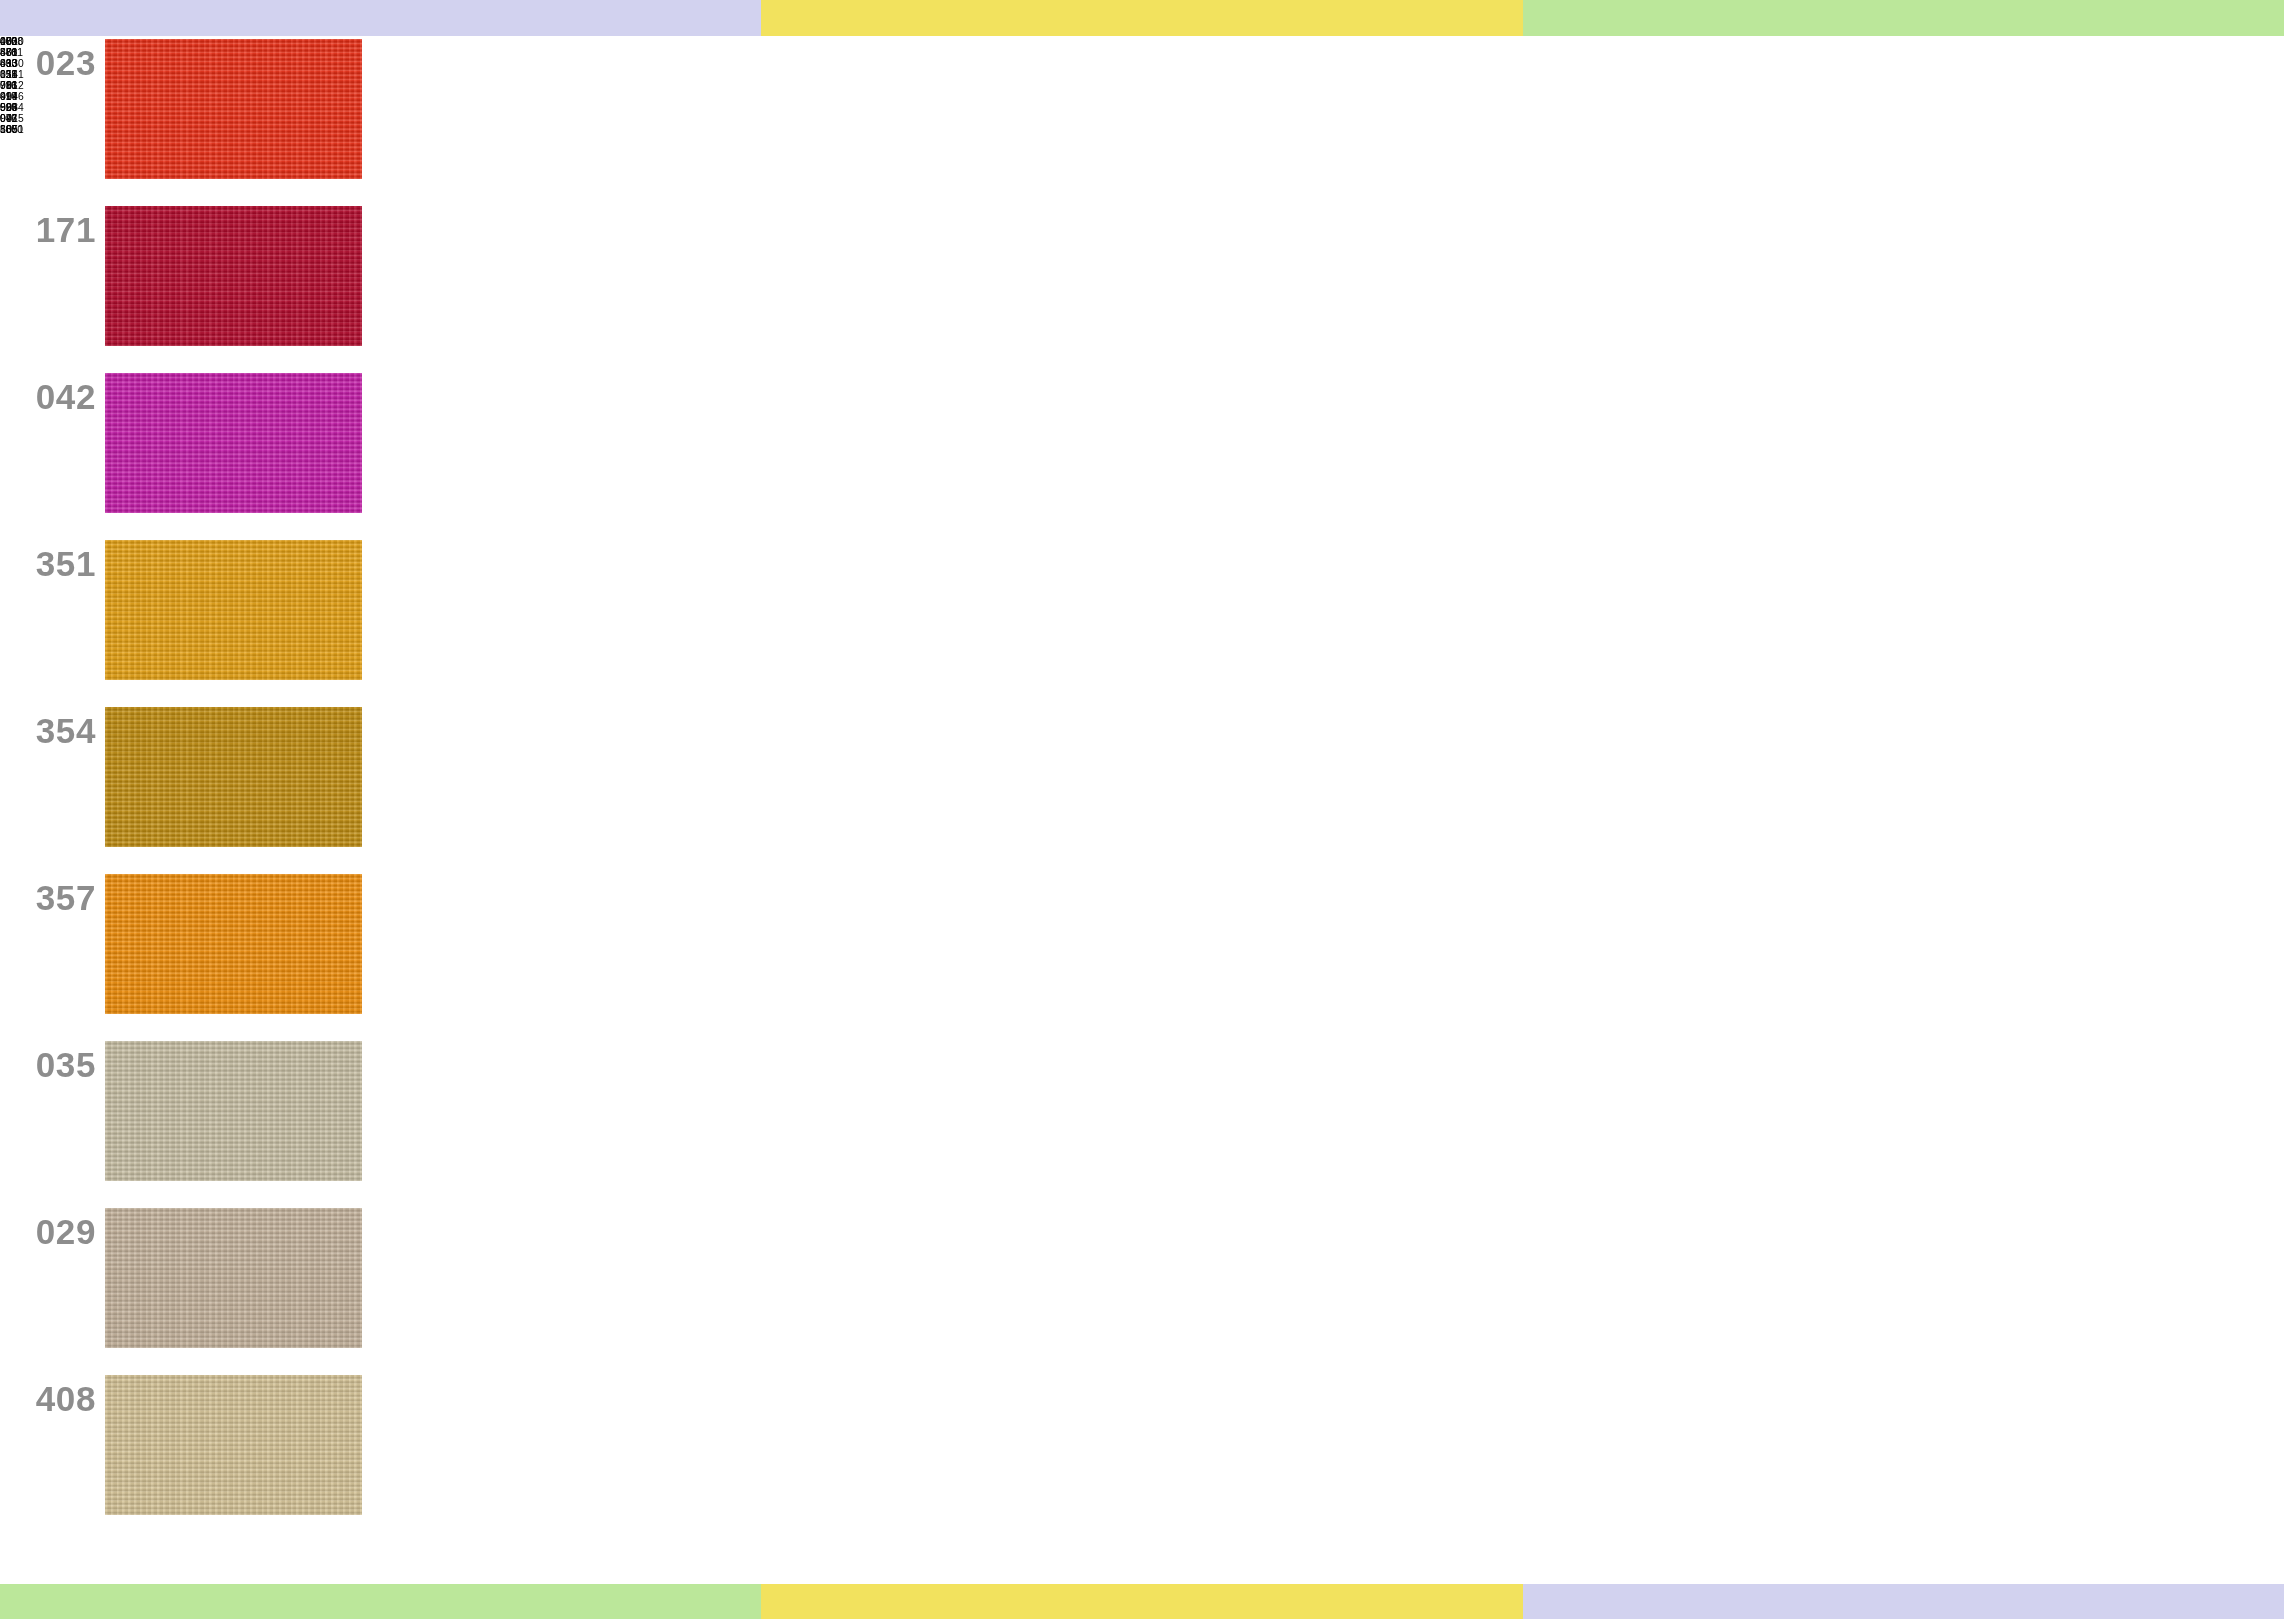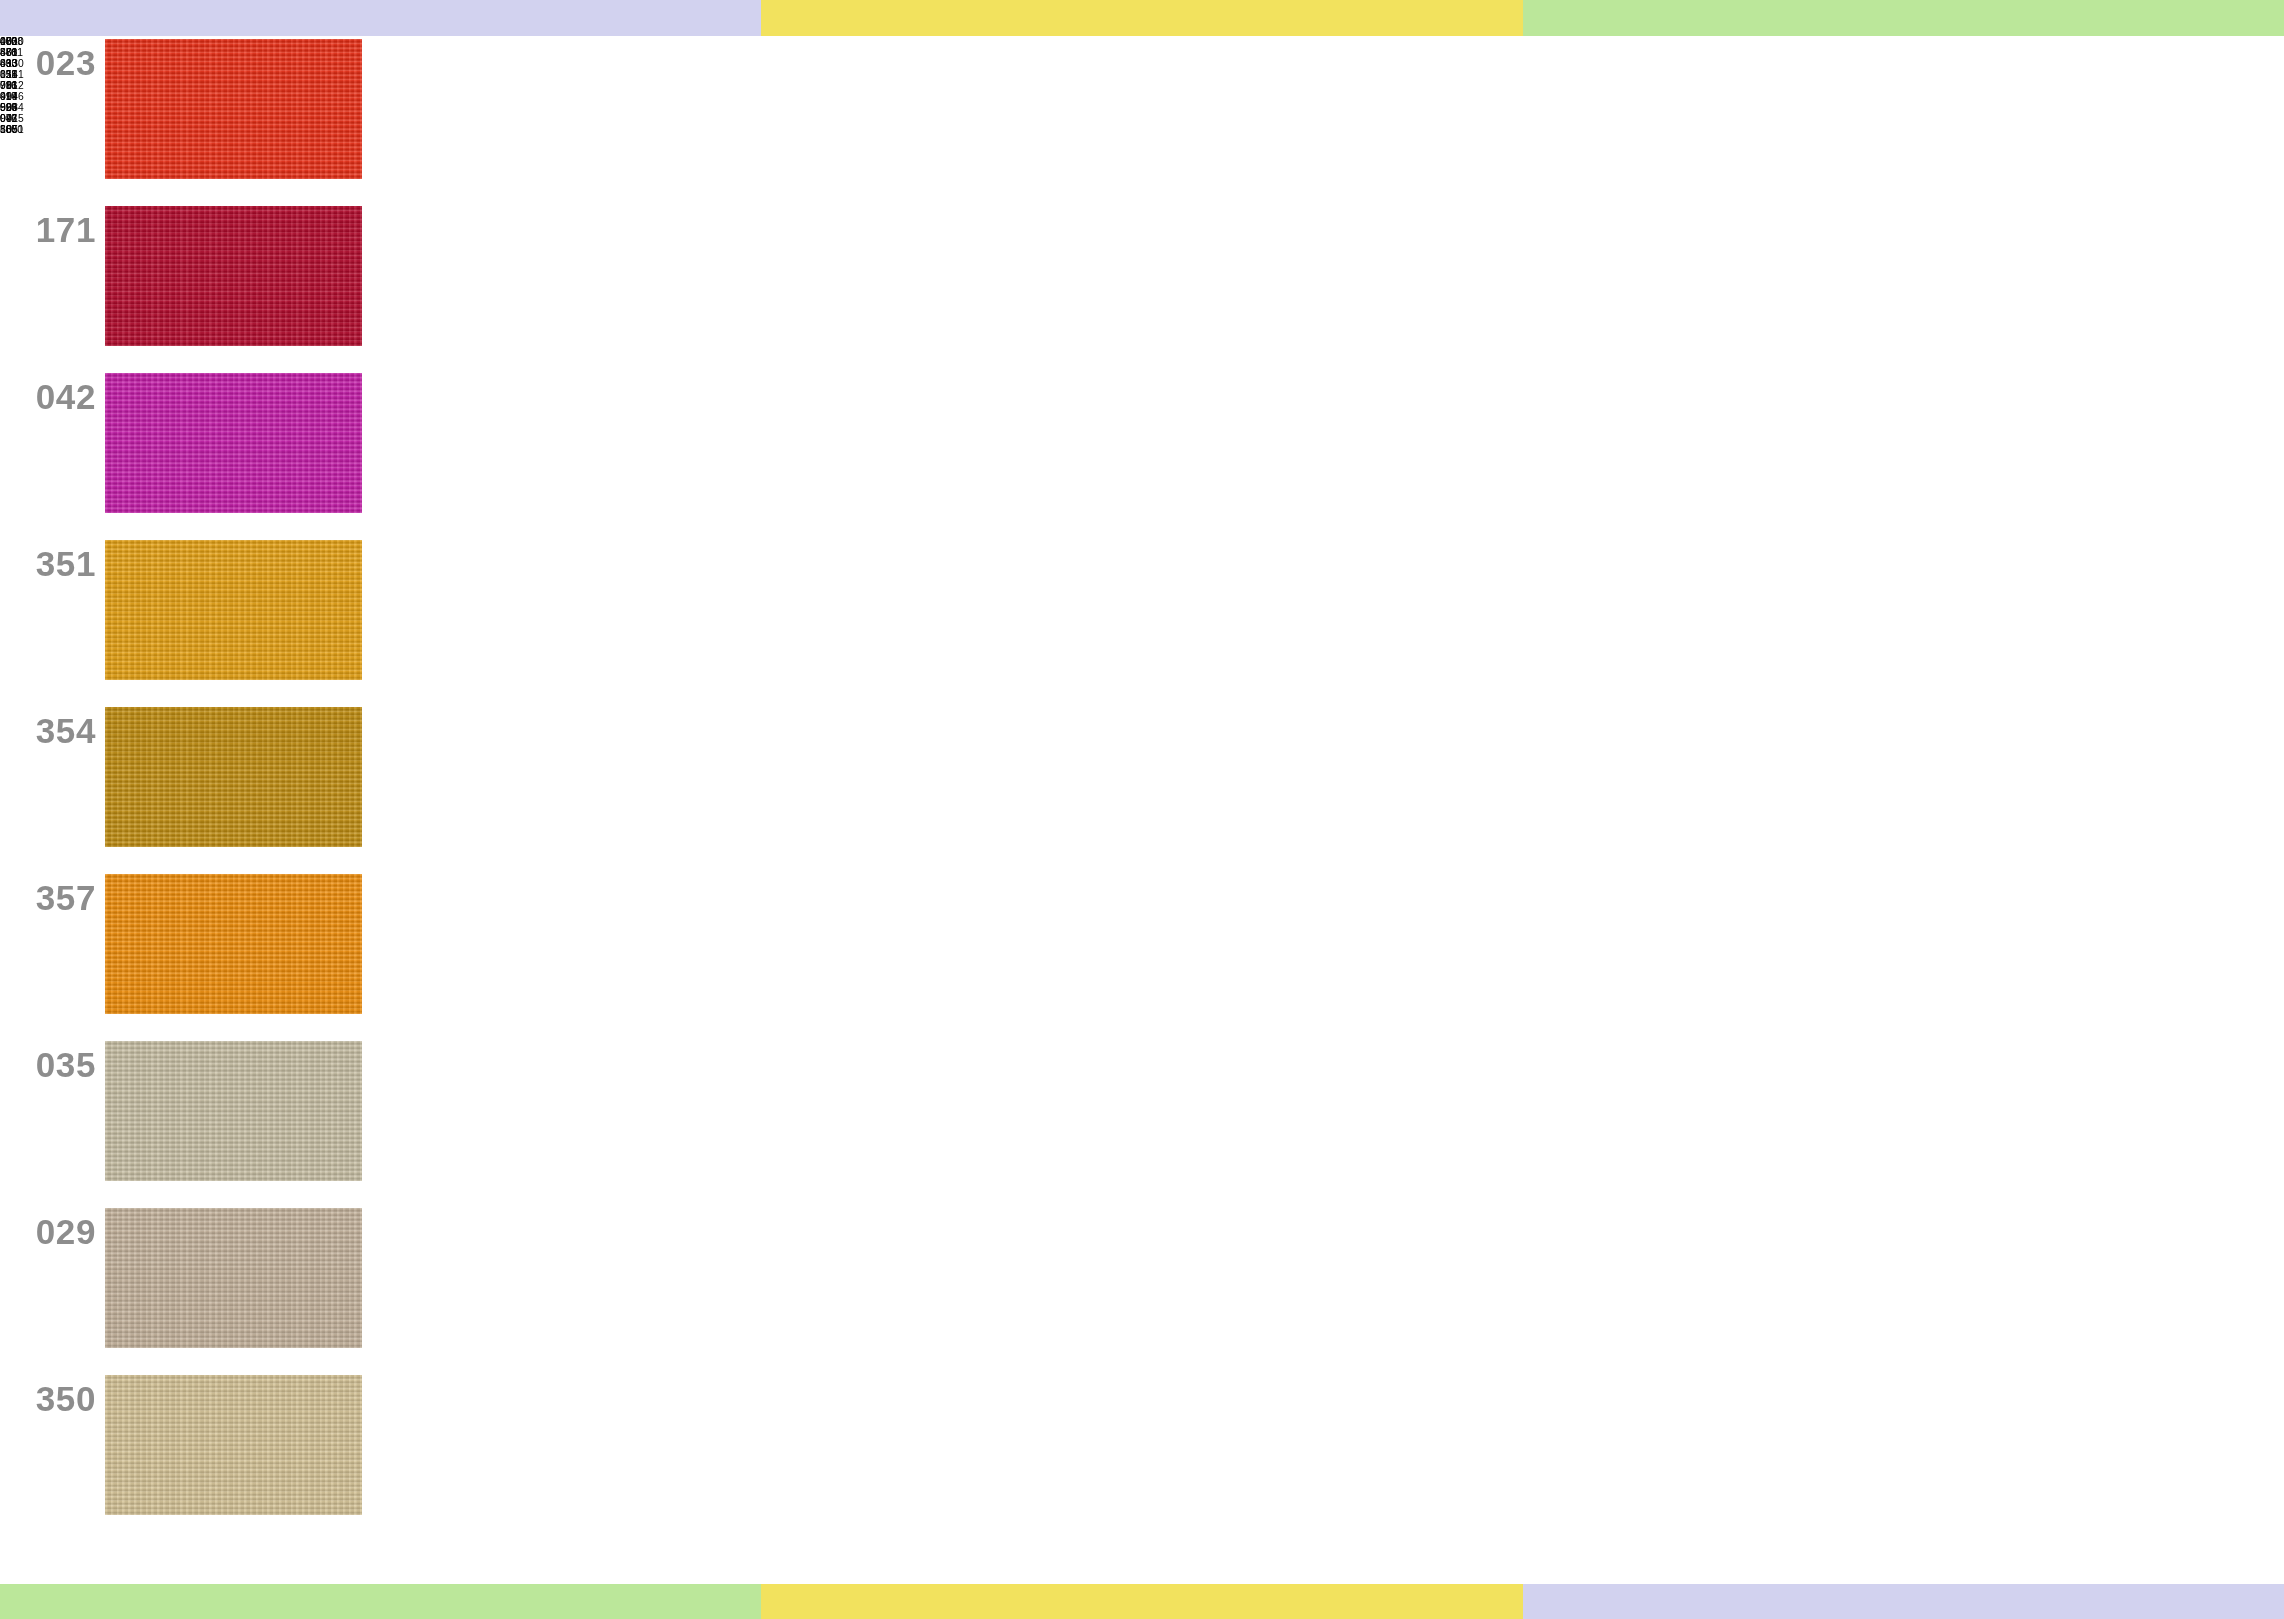--- a/index.html
+++ b/index.html
@@ -160,21 +160,21 @@
         </div>
         <div class="swatch-row">
           <div class="swatch-label">035</div>
           <div class="swatch-chip" style="background: repeating-linear-gradient(0deg, rgba(255, 255, 255, 0.16) 0px, rgba(255, 255, 255, 0.16) 0.6px, rgba(0, 0, 0, 0.1) 1.9px, rgba(0, 0, 0, 0.1) 2.6px, rgba(255, 255, 255, 0.05) 3.9px, rgba(255, 255, 255, 0.05) 4.5px), repeating-linear-gradient(90deg, rgba(255, 255, 255, 0.1) 0px, rgba(255, 255, 255, 0.1) 1.3px, rgba(0, 0, 0, 0.07) 3.2px, rgba(0, 0, 0, 0.07) 5.8px), linear-gradient(rgb(200, 191, 164), rgb(200, 191, 164));"></div>
         </div>
         <div class="swatch-row">
           <div class="swatch-label">029</div>
           <div class="swatch-chip" style="background: repeating-linear-gradient(0deg, rgba(255, 255, 255, 0.16) 0px, rgba(255, 255, 255, 0.16) 0.6px, rgba(0, 0, 0, 0.1) 1.9px, rgba(0, 0, 0, 0.1) 2.6px, rgba(255, 255, 255, 0.05) 3.9px, rgba(255, 255, 255, 0.05) 4.5px), repeating-linear-gradient(90deg, rgba(255, 255, 255, 0.1) 0px, rgba(255, 255, 255, 0.1) 1.3px, rgba(0, 0, 0, 0.07) 3.2px, rgba(0, 0, 0, 0.07) 5.8px), linear-gradient(rgb(197, 179, 156), rgb(197, 179, 156));"></div>
         </div>
         <div class="swatch-row">
-          <div class="swatch-label">350</div>
+          <div class="swatch-label">408</div>
           <div class="swatch-chip" style="background: repeating-linear-gradient(0deg, rgba(255, 255, 255, 0.16) 0px, rgba(255, 255, 255, 0.16) 0.6px, rgba(0, 0, 0, 0.1) 1.9px, rgba(0, 0, 0, 0.1) 2.6px, rgba(255, 255, 255, 0.05) 3.9px, rgba(255, 255, 255, 0.05) 4.5px), repeating-linear-gradient(90deg, rgba(255, 255, 255, 0.1) 0px, rgba(255, 255, 255, 0.1) 1.3px, rgba(0, 0, 0, 0.07) 3.2px, rgba(0, 0, 0, 0.07) 5.8px), linear-gradient(rgb(214, 196, 151), rgb(214, 196, 151));"></div>
         </div>
       </div>
       <div class="column col2">
         <div class="swatch-row">
           <div class="swatch-label">460</div>
           <div class="swatch-chip" style="background: repeating-linear-gradient(0deg, rgba(255, 255, 255, 0.16) 0px, rgba(255, 255, 255, 0.16) 0.6px, rgba(0, 0, 0, 0.1) 1.9px, rgba(0, 0, 0, 0.1) 2.6px, rgba(255, 255, 255, 0.05) 3.9px, rgba(255, 255, 255, 0.05) 4.5px), repeating-linear-gradient(90deg, rgba(255, 255, 255, 0.1) 0px, rgba(255, 255, 255, 0.1) 1.3px, rgba(0, 0, 0, 0.07) 3.2px, rgba(0, 0, 0, 0.07) 5.8px), linear-gradient(rgb(205, 184, 140), rgb(205, 184, 140));"></div>
         </div>
         <div class="swatch-row">
           <div class="swatch-label">461</div>

